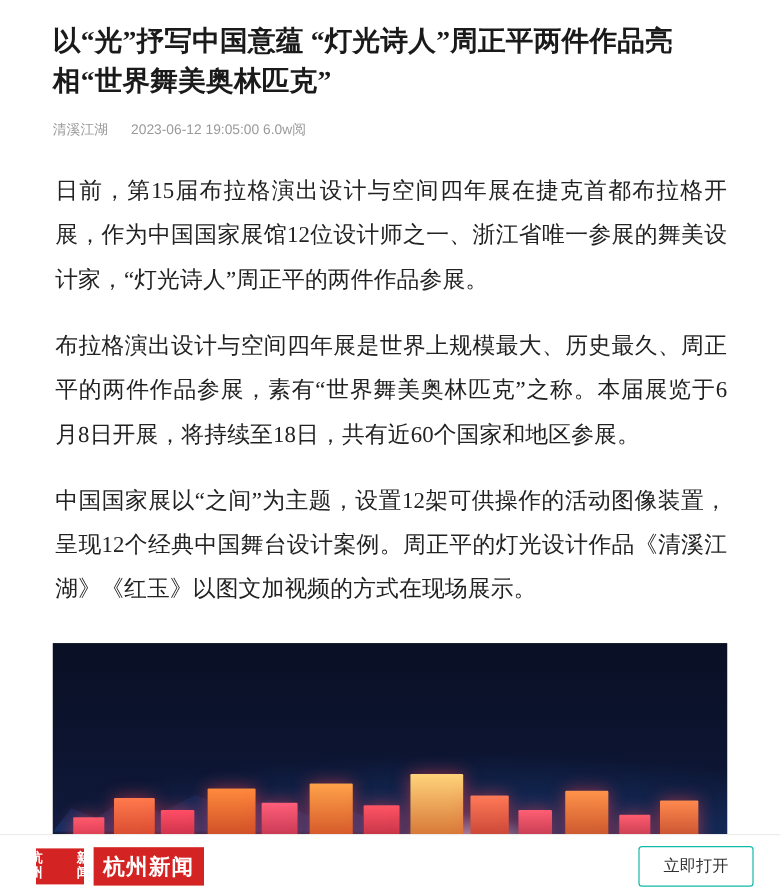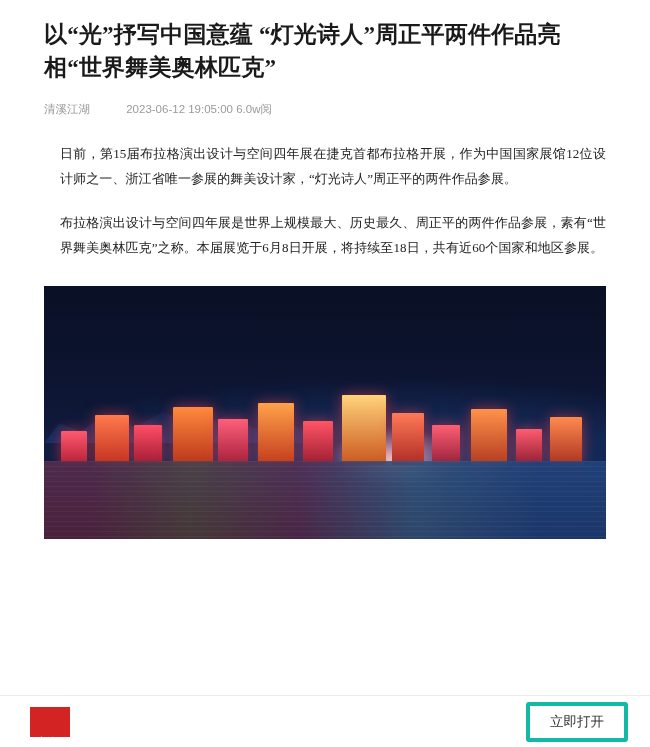--- a/index.html
+++ b/index.html
@@ -28,27 +28,27 @@
     margin: 0 0 14px 0;
   }
   .meta {
     font-size: 11.5px;
     color: #9a9a9a;
     line-height: 1.75;
     margin-bottom: 22px;
   }
   .meta .meta-row { display: block; }
   .meta .meta-source { margin-right: 16px; }
-  .meta .meta-time { margin-right: 0; margin-left: 17px; }
+  .meta .meta-time { margin-right: 0; }
   .body-text p {
     font-family: "Liberation Serif", serif;
-    font-size: 13px;
+    font-size: 19px;
     color: #222;
     line-height: 1.95;
-    margin: 0 0 18px 16px;
+    margin: 0 0 18px 2px;
     text-align: justify;
     letter-spacing: 0.1px;
   }
   .figure {
     margin: 26px 0 0 0;
     width: 100%;
   }
   .photo {
     position: relative;
     width: 100%;
@@ -123,36 +123,36 @@
     gap: 8px;
   }
   .brand-mark {
     width: 40px; height: 30px;
     background: #d42323;
     color: #fff;
     font-size: 11px;
     font-weight: bold;
     line-height: 1.15;
     display: flex;
-    flex-direction: column;
+    flex-direction: row;
     align-items: center;
     justify-content: center;
     letter-spacing: 0.5px;
     gap: 28px;
   }
   .brand-name {
     background: #d42323;
     color: #ffffff;
     font-size: 18px;
     font-weight: bold;
     padding: 4px 8px;
     letter-spacing: 1px;
   }
   .open-btn {
-    border: 4px solid #14b8a6;
+    border: 1px solid #14b8a6;
     background: #fff;
     color: #333;
     font-size: 13.5px;
     padding: 7px 20px;
     border-radius: 3px;
     cursor: pointer;
   }
 </style>
 </head>
 <body>
@@ -167,20 +167,21 @@
       <span class="meta-row">
         <span class="meta-source">清溪江湖</span>
         <span class="meta-time">2023-06-12 19:05:00</span>
         <span class="meta-reads">6.0w阅</span>
       </span>
     </div>
 
     <div class="body-text">
       <p>日前，第15届布拉格演出设计与空间四年展在捷克首都布拉格开展，作为中国国家展馆12位设计师之一、浙江省唯一参展的舞美设计家，“灯光诗人”周正平的两件作品参展。</p>
       <p>布拉格演出设计与空间四年展是世界上规模最大、历史最久、周正平的两件作品参展，素有“世界舞美奥林匹克”之称。本届展览于6月8日开展，将持续至18日，共有近60个国家和地区参展。</p>
+      <p>中国国家展以“之间”为主题，设置12架可供操作的活动图像装置，呈现12个经典中国舞台设计案例。周正平的灯光设计作品《清溪江湖》《红玉》以图文加视频的方式在现场展示。</p>
     </div>
 
     <div class="figure">
       <div class="photo">
         <div class="sky"></div>
 
         <div class="beam wide" style="transform: rotate(-34deg);"></div>
         <div class="beam pink" style="transform: rotate(-26deg);"></div>
         <div class="beam wide" style="transform: rotate(-16deg);"></div>
         <div class="beam" style="transform: rotate(-8deg);"></div>
@@ -215,17 +216,18 @@
     </div>
 
   </div>
 
   <div class="footer-bar">
     <div class="brand">
       <div class="brand-mark">
         <span>杭州</span>
         <span>新闻</span>
       </div>
+      <div class="brand-name">杭州新闻</div>
     </div>
     <button class="open-btn">立即打开</button>
   </div>
 
 </div>
 
 </body></html>

